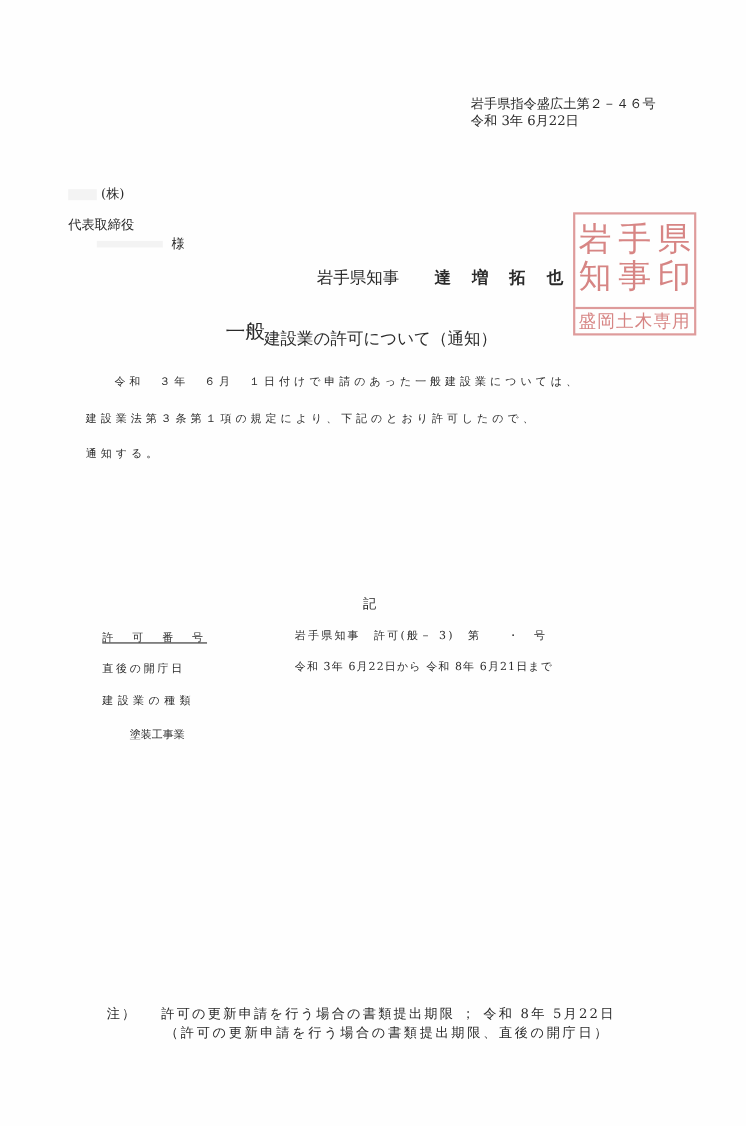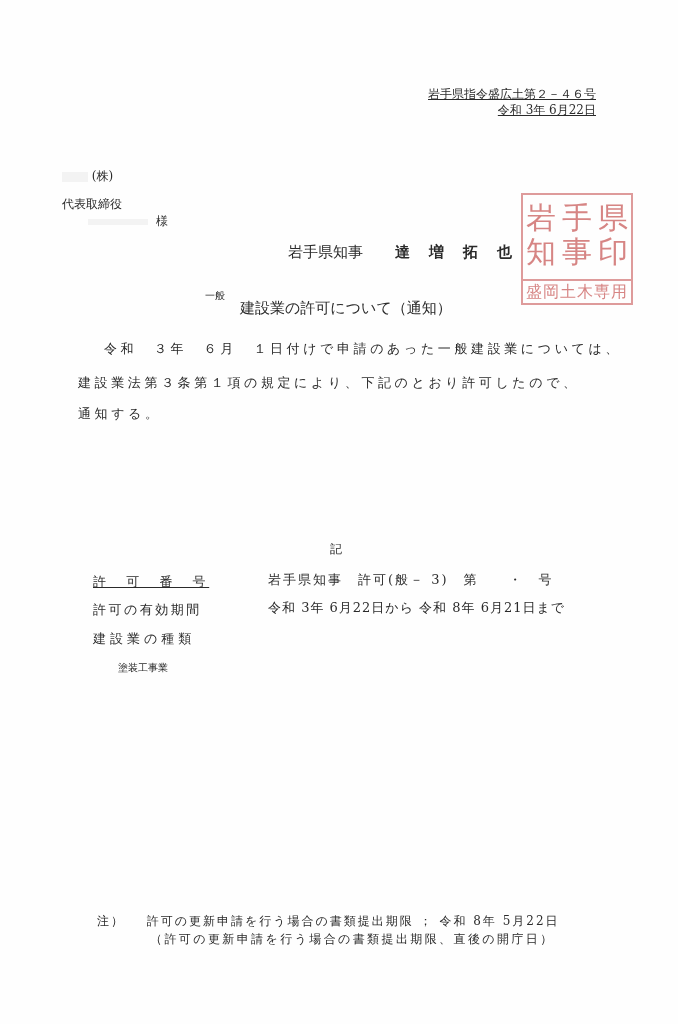--- a/index.html
+++ b/index.html
@@ -2,22 +2,22 @@
 <html><head>
 <meta charset="utf-8">
 <style>
   html, body { margin:0; padding:0; }
   body {
     width:678px; height:1024px; background:#fefefe; position:relative; overflow:hidden;
     font-family: "DejaVu Serif", "Liberation Serif", serif; color:#2a2a2a;
   }
   .abs { position:absolute; white-space:nowrap; }
   .small { font-size:12px; }
-  .body-text { font-size:13px; letter-spacing:3.6px; }
-  .doc-no { right:82px; top:86px; font-size:12px; text-align:right; line-height:16px;text-decoration:underline; }
+  .body-text { font-size:10px; letter-spacing:3.6px; }
+  .doc-no { right:82px; top:86px; font-size:12px; line-height:16px; }
   .redact { display:inline-block; background:#f3f3f3; height:10px; vertical-align:middle; }
   .stamp {
     position:absolute; left:521px; top:193px; width:112px; height:112px;
     border:2px solid #d98a8a; box-sizing:border-box; color:#d0706f;
     font-family:"DejaVu Sans", sans-serif; opacity:0.85;
   }
   .stamp .row { display:flex; justify-content:space-around; font-size:30px; line-height:34px; }
   .stamp .bottom {
     position:absolute; left:0; right:0; bottom:0; border-top:2px solid #d98a8a;
     font-size:16px; text-align:center; line-height:22px; letter-spacing:1px;
@@ -54,33 +54,33 @@
     <span>県</span>
   </div>
   <div class="row">
     <span>知</span>
     <span>事</span>
     <span>印</span>
   </div>
   <div class="bottom">盛岡土木専用</div>
 </div>
 
-<div class="abs" style="left:205px;top:289px;font-size:10px;">一般</div>
+<div class="abs" style="left:205px;top:289px;font-size:18px;">一般</div>
 <div class="abs" style="left:240px;top:299px;font-size:15px;">建設業の許可について（通知）</div>
 
 <div class="abs body-text" style="left:104px;top:340px;">令和　３年　６月　１日付けで申請のあった一般建設業については、</div>
 <div class="abs body-text" style="left:78px;top:374px;">建設業法第３条第１項の規定により、下記のとおり許可したので、</div>
 <div class="abs body-text" style="left:78px;top:405px;">通知する。</div>
 
 <div class="abs" style="left:330px;top:541px;font-size:12px;">記</div>
 
 <div class="abs body-text" style="left:93px;top:573px;text-decoration:underline;">許　可　番　号</div>
 <div class="abs body-text" style="left:268px;top:571px;letter-spacing:2px;">岩手県知事　許可(般－ 3)　第　　・　号</div>
 
-<div class="abs body-text" style="left:93px;top:601px;letter-spacing:2.5px;">許可の有効期間</div>
+<div class="abs body-text" style="left:93px;top:601px;letter-spacing:2.5px;">直後の開庁日</div>
 <div class="abs body-text" style="left:268px;top:599px;letter-spacing:1px;">令和 3年 6月22日から 令和 8年 6月21日まで</div>
 
 <div class="abs body-text" style="left:93px;top:630px;letter-spacing:4px;">建設業の種類</div>
 <div class="abs" style="left:118px;top:661px;font-size:10px;">塗装工事業</div>
 
 <div class="abs" style="left:97px;top:913px;font-size:12px;letter-spacing:2px;">
   <span>注）</span>
   <span style="display:inline-block;width:10px;"></span>
   <span>許可の更新申請を行う場合の書類提出期限 ； 令和 8年 5月22日</span>
 </div>

